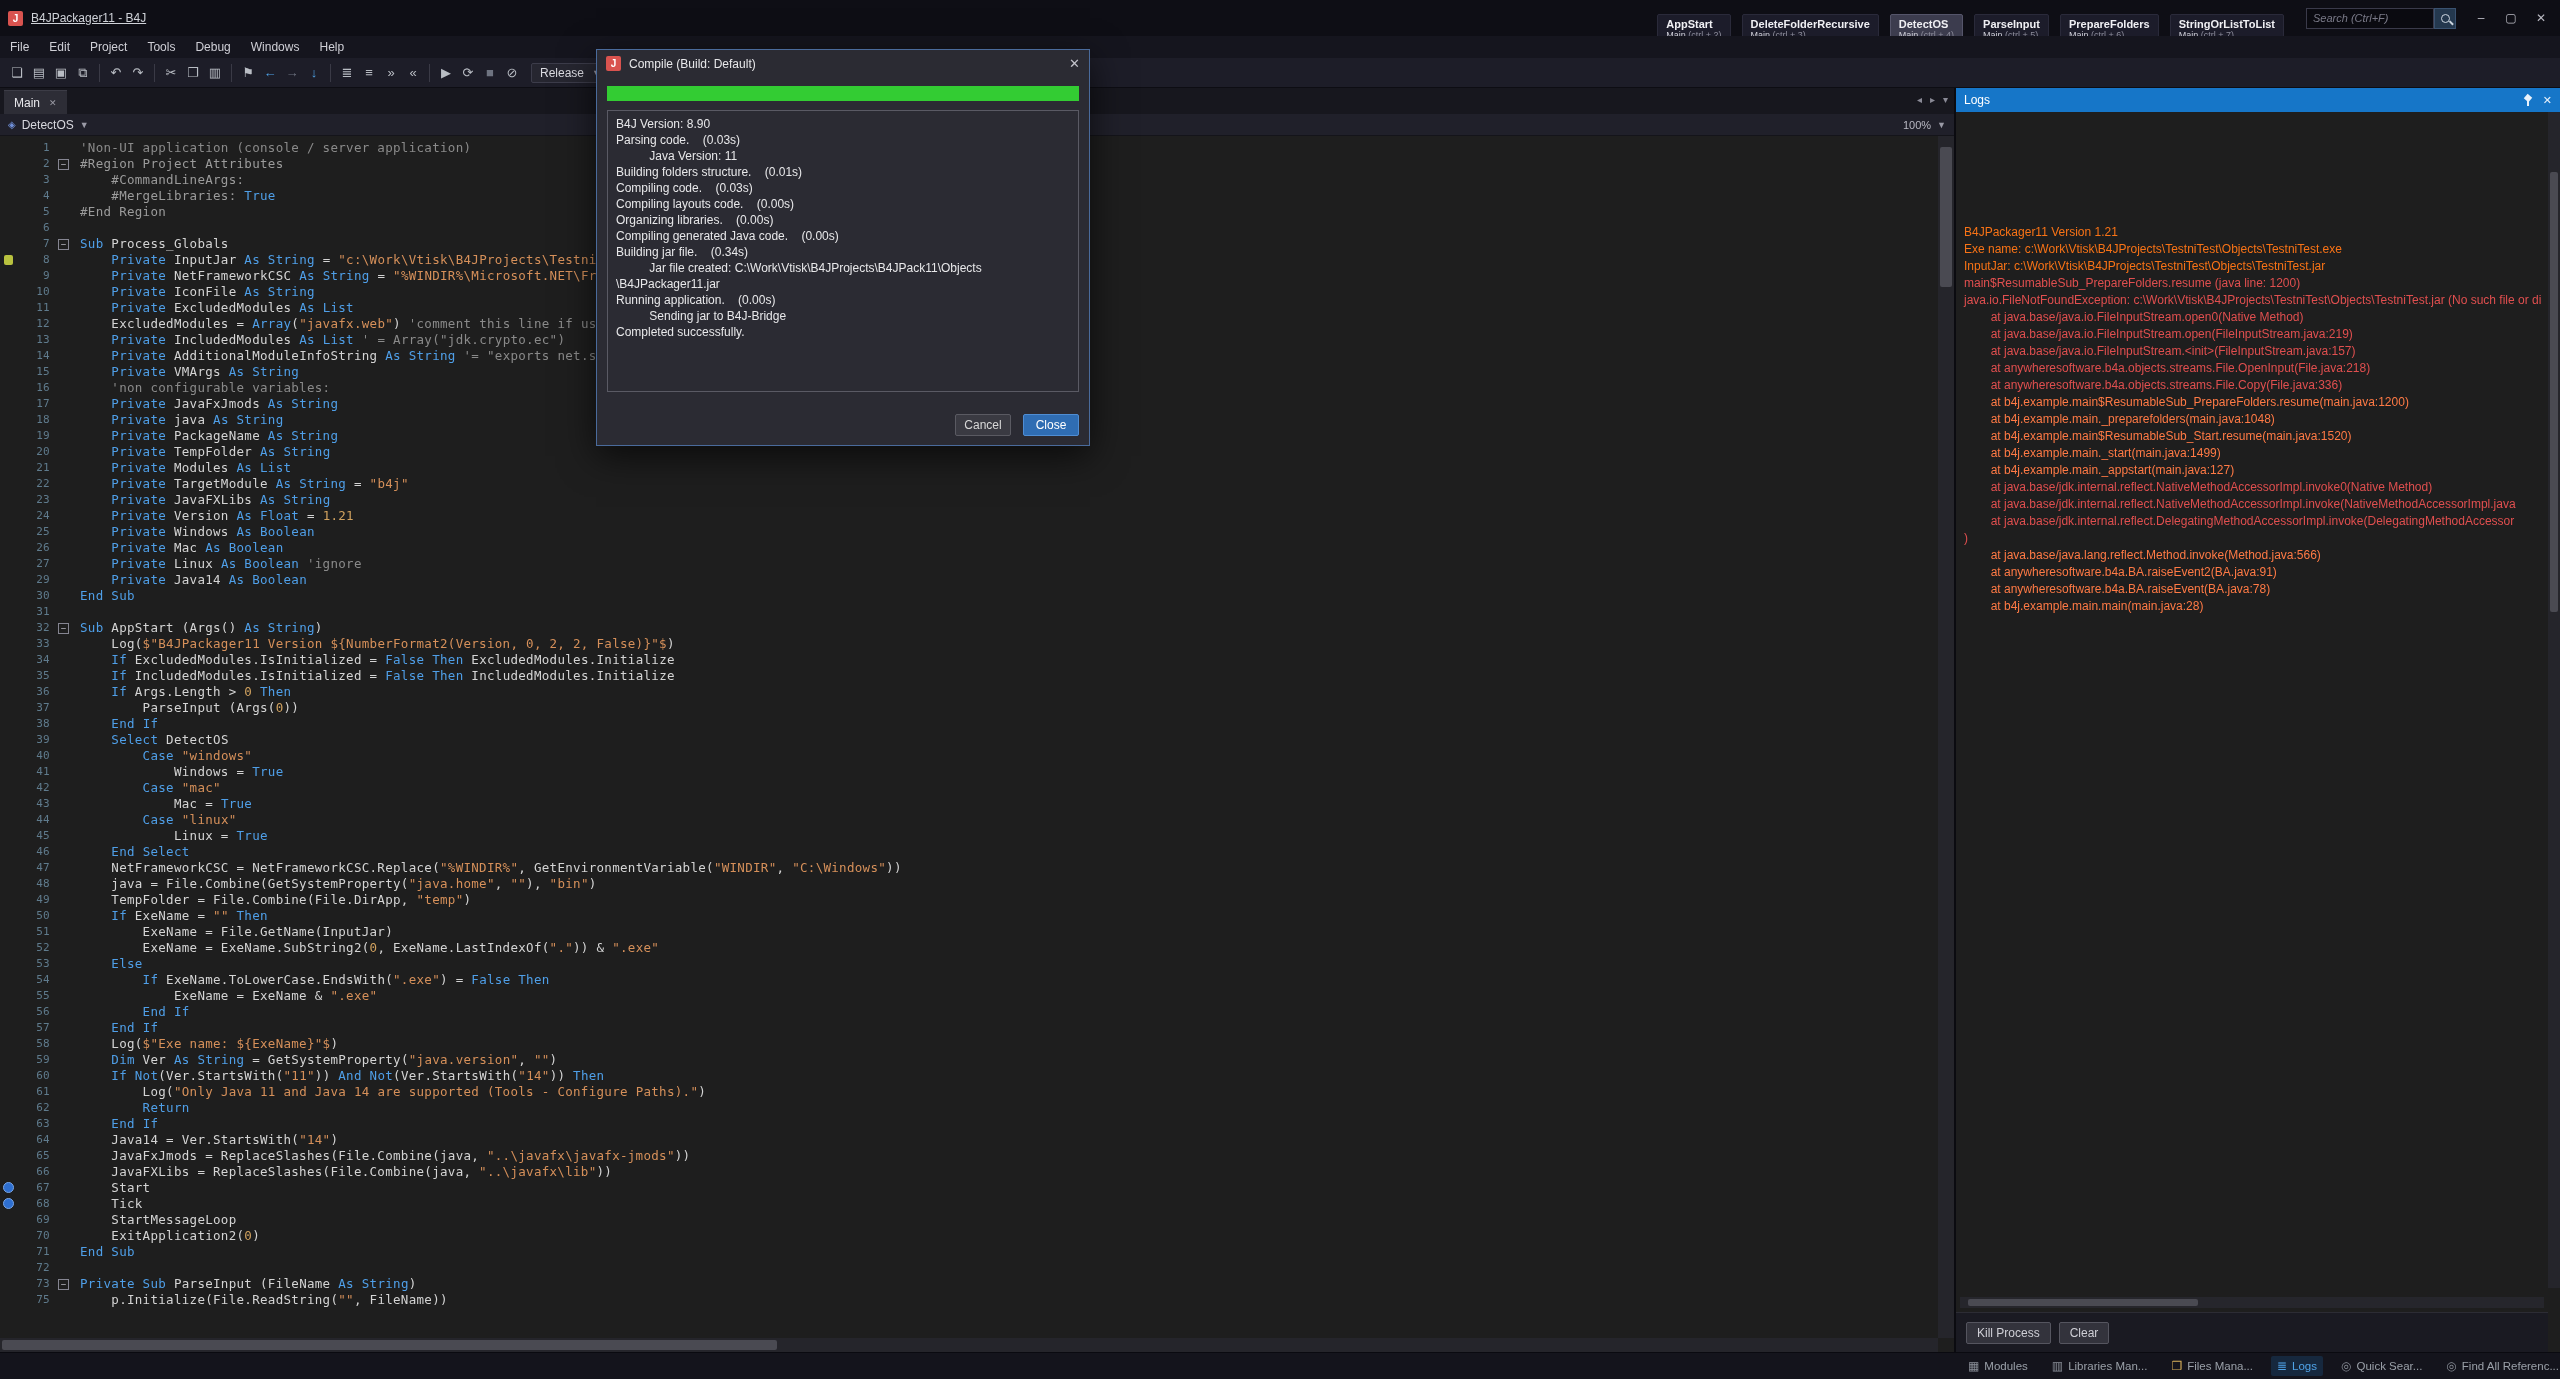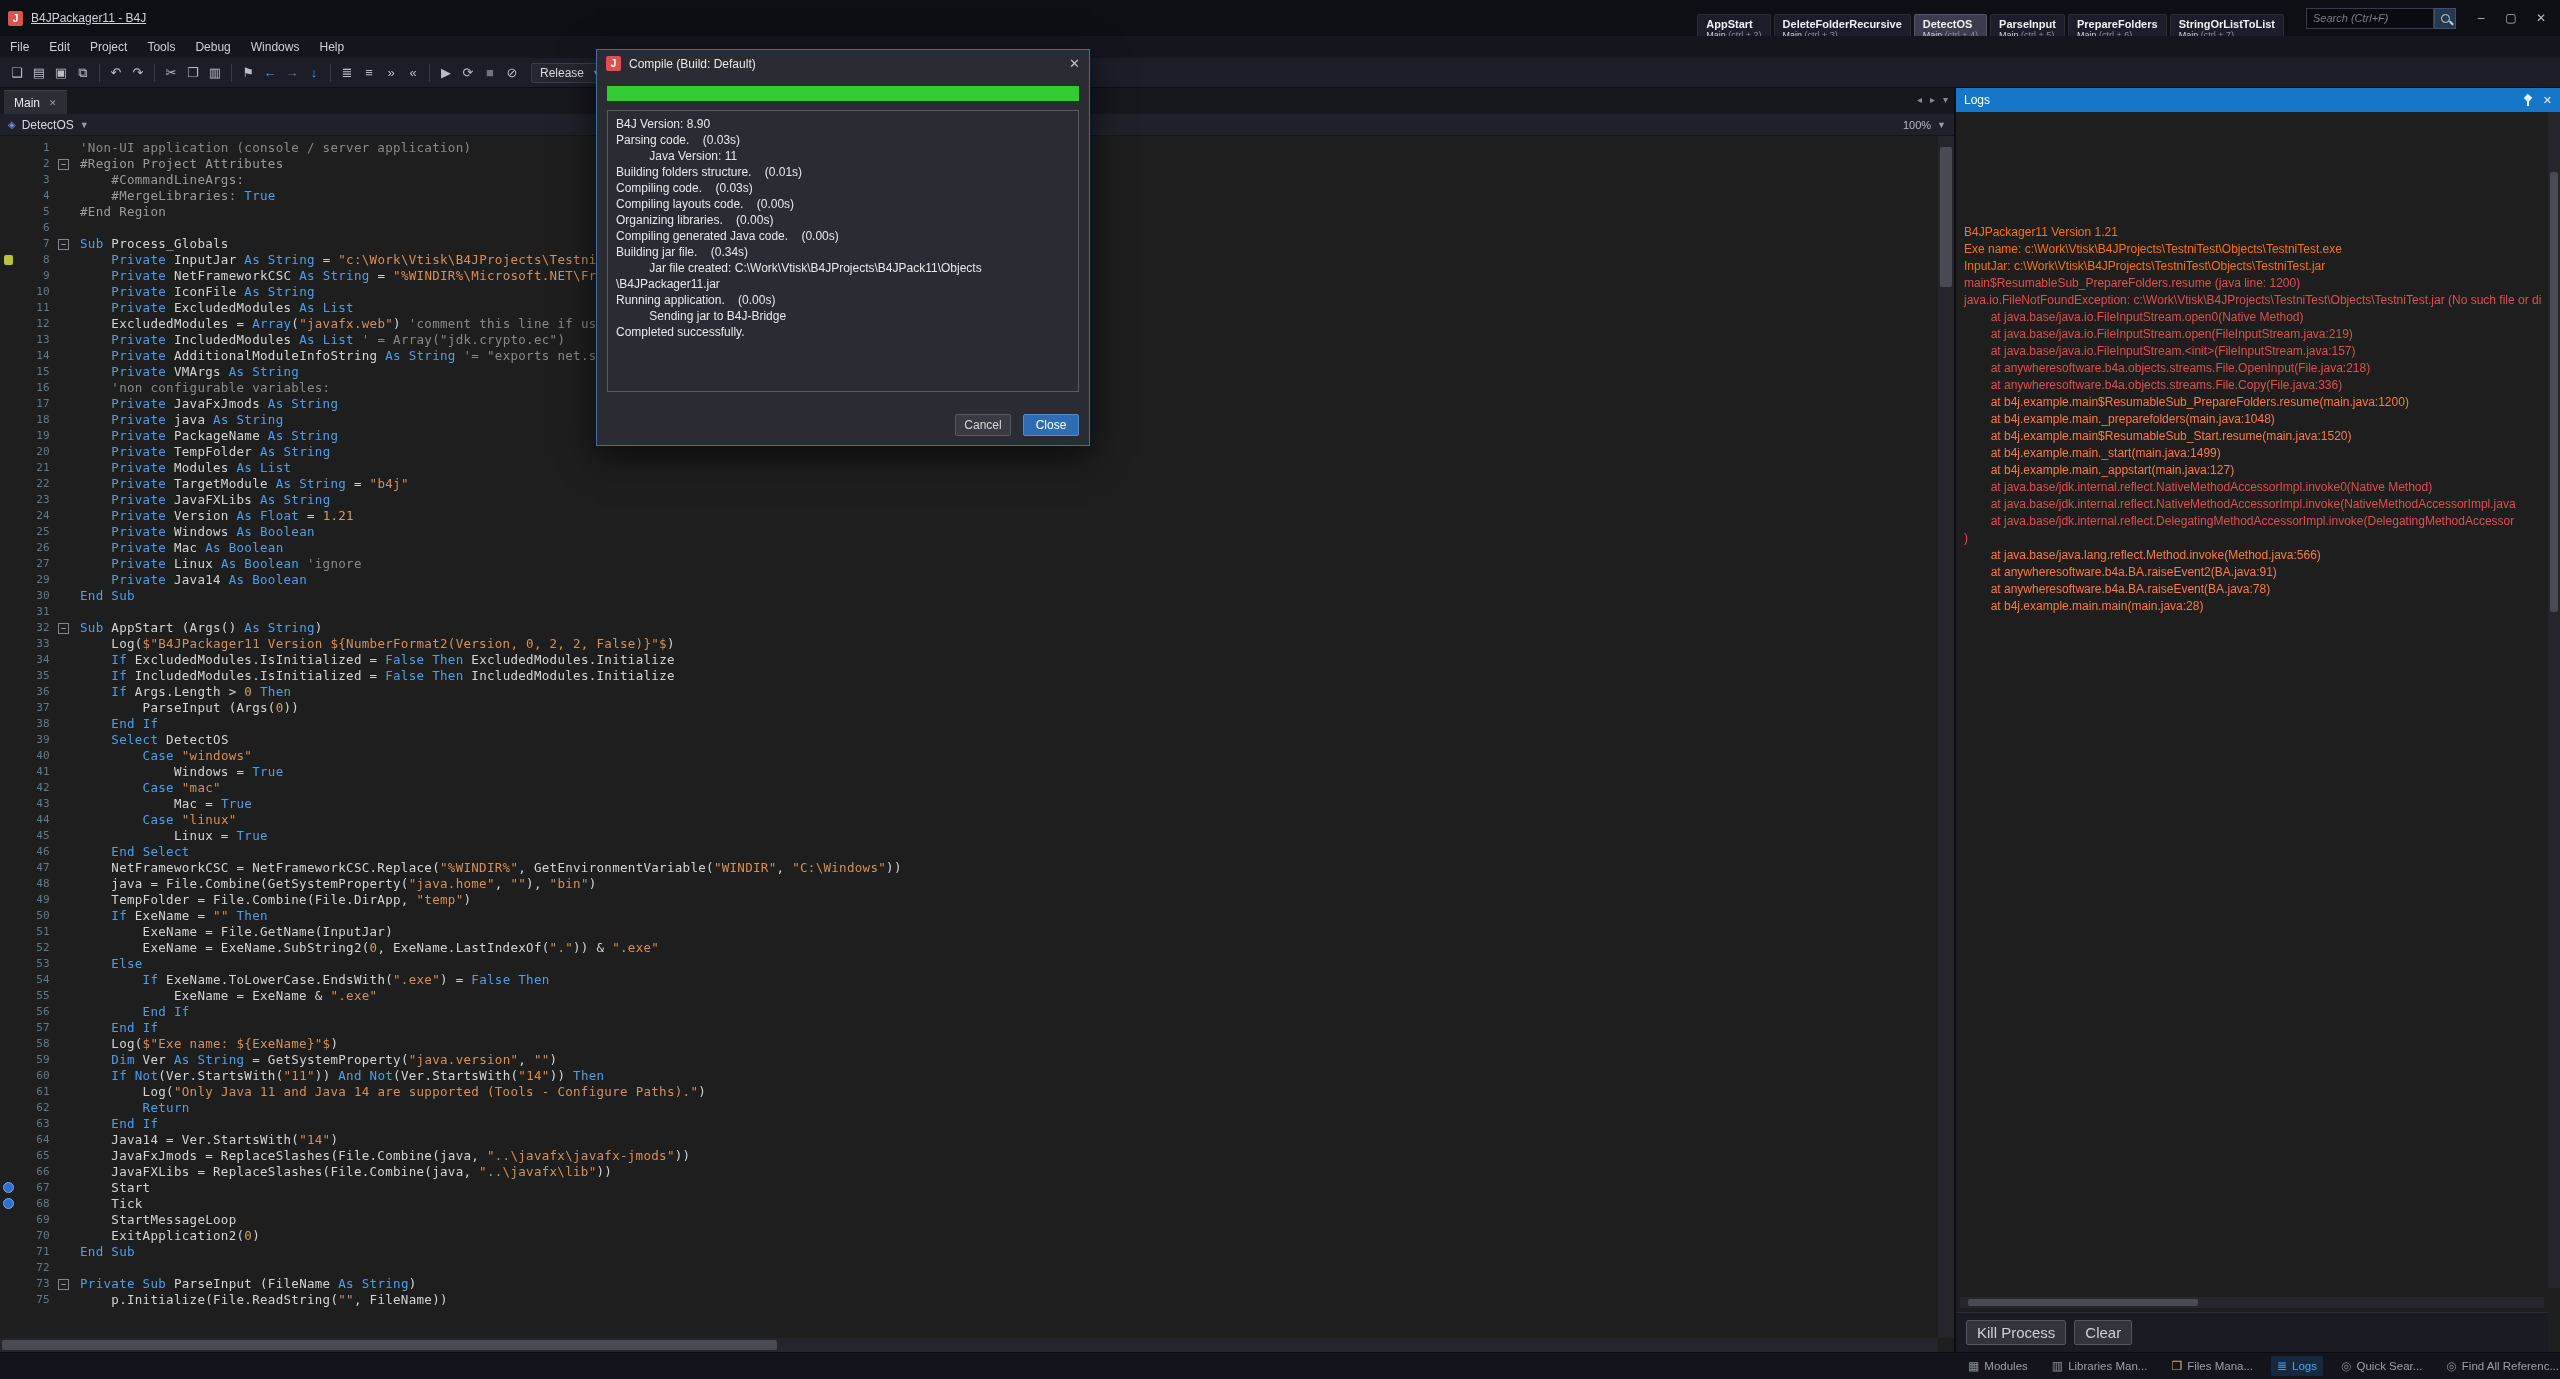--- a/index.html
+++ b/index.html
@@ -5,21 +5,21 @@
   *{margin:0;padding:0;box-sizing:border-box;}
   html,body{width:2560px;height:1379px;overflow:hidden;}
   body{position:relative;background:#1e1e1f;font-family:"Liberation Sans",sans-serif;color:#d4d4d4;}
 
   
   .titlebar{position:absolute;left:0;top:0;width:2560px;height:36px;background:#0e0e15;display:flex;align-items:center;justify-content:space-between;}
   .tb-left{display:flex;align-items:center;padding-left:8px;gap:8px;}
   .app-icon,.dlg-icon{width:15px;height:15px;background:#d9534f;color:#fff;font-size:10px;font-weight:bold;display:inline-flex;align-items:center;justify-content:center;border-radius:2px;font-family:"Liberation Sans",sans-serif;}
   .app-title{font-size:12px;color:#cfd2d8;text-decoration:underline;}
   .tb-right{display:flex;align-items:center;gap:10px;padding-right:4px;}
-  .module-cards{display:flex;gap:3px;margin-top:20px;}
+  .module-cards{display:flex;gap:11px;margin-top:20px;}
   .module-card{background:#1c1c2a;border:1px solid #2a2a3a;border-radius:2px;padding:3px 8px 2px;cursor:pointer;min-width:70px;}
   .module-card.active{background:#3c3c4e;border-color:#55556a;}
   .mc-name{font-size:11px;font-weight:bold;color:#f0f0f4;white-space:nowrap;}
   .mc-sub{font-size:9px;color:#cfcfd8;white-space:nowrap;}
   .mc-key{color:#8d8d9c;}
   .search-box{display:flex;align-items:center;margin-left:12px;}
   .search-box input{width:128px;height:21px;background:#0a0a10;border:1px solid #3a3a4a;color:#bfbfc8;font-size:11px;padding:8px 6px;outline:none;font-family:"Liberation Sans",sans-serif;}
   .search-box input::placeholder{color:#7a7a88;font-style:italic;}
   .search-btn{width:22px;height:21px;background:#24384e;border:1px solid #3a5270;display:flex;align-items:center;justify-content:center;cursor:pointer;}
   .mag{position:relative;width:9px;height:9px;border:1.5px solid #cdd6e0;border-radius:50%;display:inline-block;}
@@ -72,21 +72,21 @@
   .pin{position:relative;width:10px;height:12px;display:inline-block;cursor:pointer;}
   .pin::before{content:"";position:absolute;left:2px;top:1px;width:6px;height:6px;background:#eaf2fb;transform:rotate(40deg);}
   .pin::after{content:"";position:absolute;left:4.5px;top:7px;width:1.5px;height:5px;background:#eaf2fb;}
   .hdr-close{font-size:11px;color:#eaf2fb;cursor:pointer;}
   .logs-content{position:absolute;left:0;top:24px;right:12px;bottom:64px;overflow:hidden;padding:112px 8px 0 8px;font-size:12px;line-height:17px;white-space:pre;}
   .log-line{height:17px;}
   .lw{color:#f97316;} .lr{color:#e04f4f;} .lo{color:#ff7a45;}
   .logs-hscroll{position:absolute;left:4px;right:16px;bottom:44px;height:11px;background:#26262c;cursor:pointer;}
   .logs-hscroll .thumb{position:absolute;top:2px;bottom:2px;left:8px;width:230px;background:#4a4a52;border-radius:2px;}
   .logs-actions{position:absolute;left:0;right:12px;bottom:0;height:40px;background:#1a1a22;border-top:1px solid #2c2c34;display:flex;align-items:center;padding-left:10px;gap:8px;}
-  .logs-actions button{font-size:15px;padding:3px 10px;background:#33333c;border:1px solid #55555f;color:#cfcfd6;border-radius:2px;cursor:pointer;font-family:"Liberation Sans",sans-serif;}
+  .logs-actions button{font-size:12px;padding:3px 10px;background:#33333c;border:1px solid #55555f;color:#cfcfd6;border-radius:2px;cursor:pointer;font-family:"Liberation Sans",sans-serif;}
   .logs-vscroll{position:absolute;right:0;top:24px;bottom:64px;width:12px;background:#25252b;cursor:pointer;}
   .logs-vscroll .thumb{position:absolute;left:2px;right:2px;top:60px;height:440px;background:#4a4a52;border-radius:2px;}
 
   
   .bottombar{position:absolute;left:0;bottom:0;width:2560px;height:27px;background:#14141c;border-top:1px solid #0a0a10;display:flex;align-items:center;}
   .bt-tabs{margin-left:1962px;display:flex;align-items:center;gap:12px;}
   .bt-tab{display:flex;align-items:center;gap:5px;font-size:11.5px;color:#9aa0a8;cursor:pointer;padding:3px 6px;border-radius:2px;white-space:nowrap;}
   .bt-tab.active{color:#4fa3e8;background:rgba(30,95,150,0.28);}
   .bt-icon{font-size:12px;color:#8a8f98;}
 

